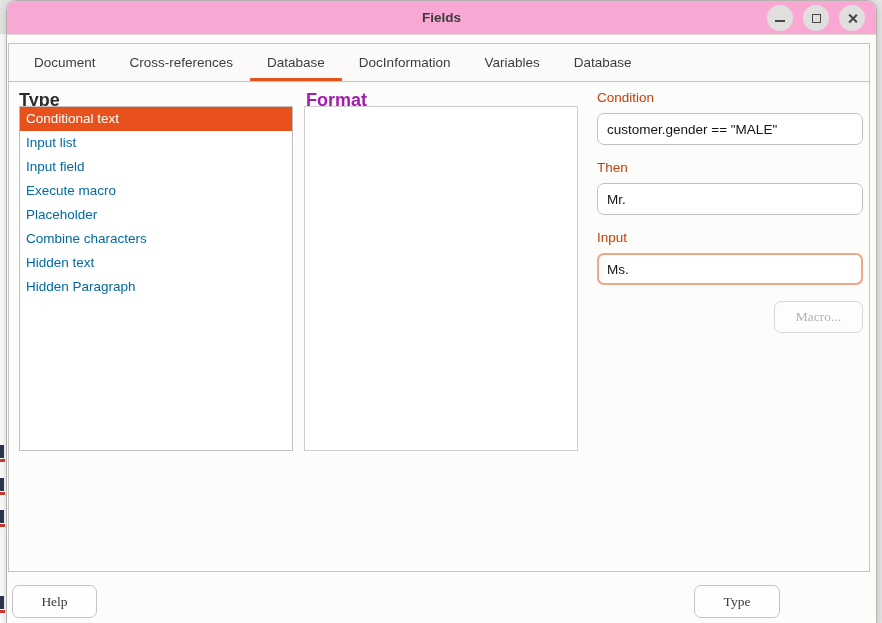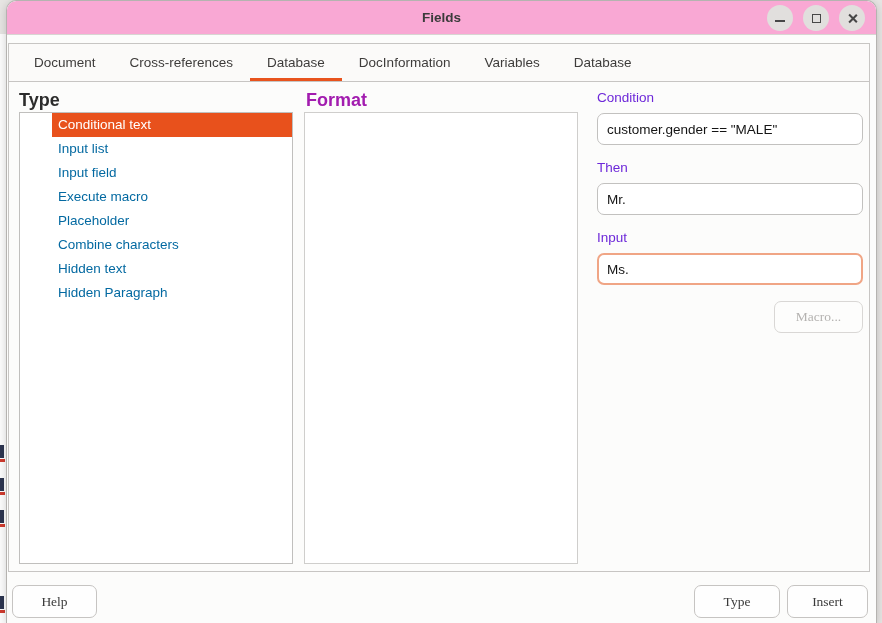--- a/index.html
+++ b/index.html
@@ -44,31 +44,31 @@
             background:#fbfaf9; border-bottom:1px solid #c7c5c3; }
   .tab { padding:3px 17px 0 17px; display:flex; align-items:center;
          font-size:13.5px; color:#3e3c3b; border-bottom:3px solid transparent; cursor:default; }
   .tab.active { border-bottom-color:#e8531d; }
 
   .content { position:relative; width:100%; height:490px; }
   .panel-label { position:absolute; top:8px; font-size:18px; color:#3d3b3a;text-align:right; }
   .panel-label.bold { font-weight:bold; color:#2c2c2c; }
   .panel-label.disabled { color:#a21caf; }
 
-  .listbox { position:absolute; top:30px; height:452px; background:#ffffff;
-             border:1px solid #c0bfbd; overflow:hidden;padding-left:32px; }
+  .listbox { position:absolute; top:24px; height:345px; background:#ffffff;
+             border:1px solid #c0bfbd; overflow:hidden; }
   .listbox.disabled { border-color:#cfcecc; }
   #type-list { left:10px; width:274px; }
   #format-list { left:295px; width:274px; }
   .list-item { height:24px; line-height:24px; padding-left:6px; font-size:13.5px;
                color:#0369a1; white-space:nowrap; cursor:default; }
   .list-item.selected { background:#e8511c; color:#ffffff; }
 
   .cond-col { position:absolute; left:588px; top:0; width:266px; height:100%; }
-  .cond-label { position:absolute; font-size:13.5px; color:#6d28d9; }
+  .cond-label { position:absolute; font-size:13.5px; color:#c2410c; }
   .cond-input { position:absolute; left:0; width:266px; height:32px;
                 border:1px solid #c2c1bf; border-radius:7px; background:#ffffff;
                 padding:0 9px; font-family:"Liberation Sans","DejaVu Sans",sans-serif;
                 font-size:13.5px; color:#141414; outline:none; }
   .cond-input.focused { border:2px solid #f0a585; padding:0 8px; }
 
   .btn { border:1px solid #c6c4c2; border-radius:7px; background:#fefefe;
          font-family:Liberation Serif, serif;
          font-size:13.5px; color:#3a3a3a; cursor:default; }
   .macro-btn { position:absolute; left:177px; top:219px; width:89px; height:32px;
@@ -160,17 +160,16 @@
             <input class="cond-input focused" style="top: 171px;" value="Ms.">
 
             <button class="btn macro-btn" disabled="">Macro...</button>
           </div>
 
         </div>
       </div>
 
       <button class="btn footer-btn" id="help-btn">Help</button>
       <button class="btn footer-btn" id="close-btn">Type</button>
-      <button class="btn footer-btn" id="insert-btn">Insert</button>
 
     </div>
   </div>
 </div>
 
 </body></html>

